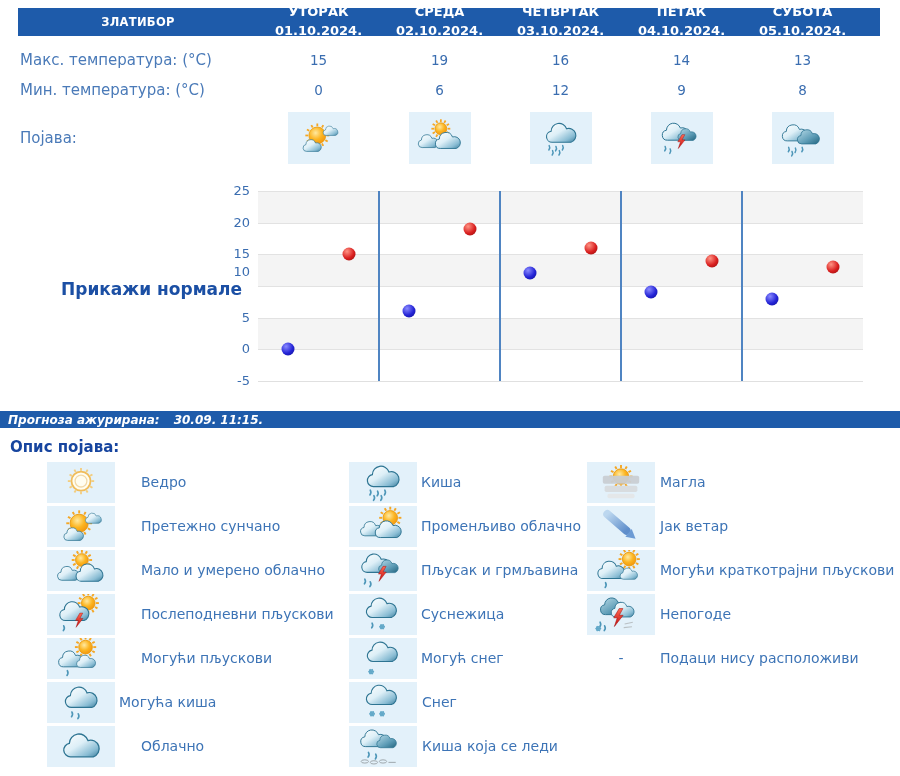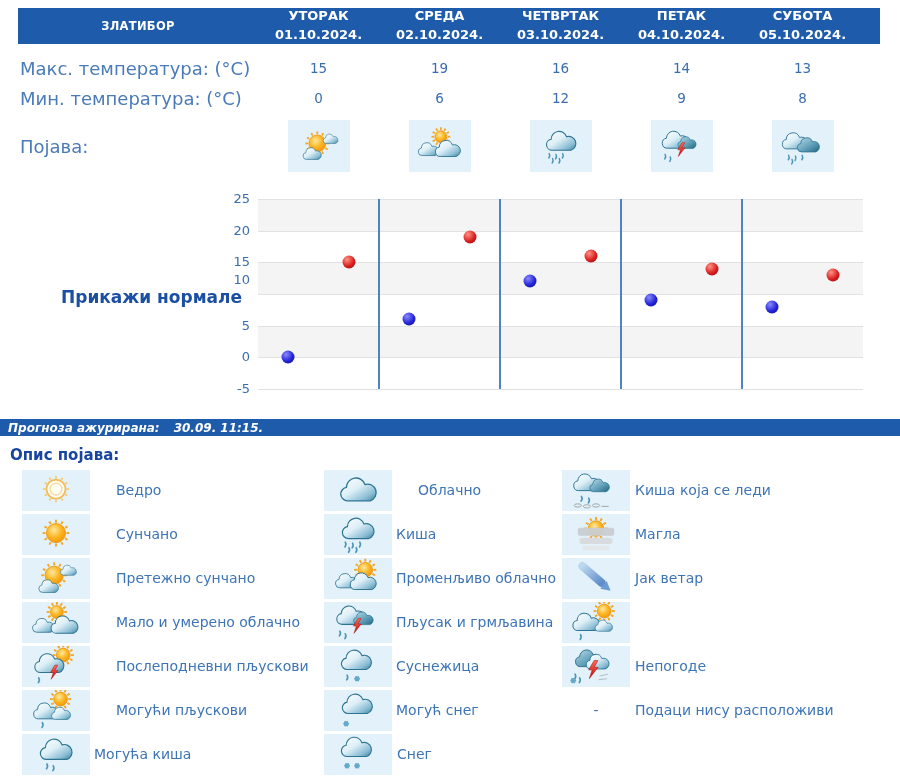--- a/index.html
+++ b/index.html
@@ -1,25 +1,25 @@
 <!DOCTYPE html>
 <html><head>
 <meta charset="utf-8">
 <style>
   html,body{margin:0;padding:0;}
   body{width:900px;height:776px;background:#ffffff;overflow:hidden;
        font-family:"DejaVu Sans","Liberation Sans",sans-serif;}
   
   .ftable{margin:8px 0 0 18px;width:862px;}
-  .thead{display:flex;background:#1e5baa;color:#fff;height:36px;align-items:center;}
+  .thead{display:flex;background:#1e5baa;color:#fff;height:28px;align-items:center;}
   .loc-cell{width:240px;text-align:center;font-weight:bold;font-size:11.5px;letter-spacing:.3px;}
   .day-cell{width:121px;text-align:center;font-weight:bold;font-size:13px;line-height:1.45;}
   .trow{display:flex;align-items:center;height:30px;}
   .trow.first{margin-top:9px;}
-  .row-label{width:240px;color:#4a7ab8;font-size:18px;padding-left:2px;box-sizing:border-box;}
+  .row-label{width:240px;color:#4a7ab8;font-size:15px;padding-left:2px;box-sizing:border-box;}
   .val-cell{width:121px;text-align:center;color:#3a6db0;font-size:13.5px;}
   .pojava-row{display:flex;align-items:center;height:58px;margin-top:4px;}
   .icon-cell{width:121px;display:flex;justify-content:center;}
   .icon-box{width:62px;height:52px;background:#e3f1fa;display:flex;align-items:center;justify-content:center;}
   
   .chart-section{position:relative;height:206px;margin-top:24px;}
   .normals-link{position:absolute;left:45px;top:88px;font-weight:bold;font-size:17px;color:#1b4fa4;cursor:pointer;margin-left:16px;}
   .chart-row{position:absolute;left:225px;top:0;display:flex;}
   .yaxis{position:relative;width:33px;height:190px;}
   .ytick{position:absolute;right:8px;font-size:13px;color:#3a6db0;width:25px;text-align:right;}
@@ -28,21 +28,21 @@
   .vline{position:absolute;top:0;height:100%;width:2px;background:#4f84c2;}
   .dot{position:absolute;width:13px;height:13px;border-radius:50%;transform:translate(-50%,-50%);}
   .dot.max{background:radial-gradient(circle at 35% 30%,#ff9384,#d91f1f 55%,#8c0c0c);}
   .dot.min{background:radial-gradient(circle at 35% 30%,#8a8aff,#2424d6 55%,#0d0d8e);}
   
   .status-bar{margin-top:14px;height:17px;background:#1e5baa;color:#fff;font-size:12px;
               font-style:italic;font-weight:bold;display:flex;align-items:center;padding-left:8px;}
   .status-bar .val{margin-left:14px;}
   
   .legend-title{margin:10px 0 4px 10px;font-weight:bold;font-size:15px;color:#17459f;}
-  .legend-grid{margin-left:22px;display:grid;grid-auto-flow:column;
+  .legend-grid{margin-left:47px;display:grid;grid-auto-flow:column;
                grid-template-rows:repeat(7,44px);grid-template-columns:302px 238px auto;}
   .legend-item{display:flex;align-items:center;}
   .licon{width:68px;height:41px;background:#e3f1fa;display:flex;align-items:center;justify-content:center;flex:none;}
   .licon.noicon{background:transparent;color:#3d74b6;font-size:14px;justify-content:center;}
   .col0 .licon{margin-right:26px;}
   .col1 .licon{margin-right:4px;}
   .col2 .licon{margin-right:5px;}
   .llabel{color:#3d74b6;font-size:14px;white-space:nowrap;}
   .defs-holder{position:absolute;width:0;height:0;overflow:hidden;}
 </style>
@@ -297,42 +297,20 @@
             <circle cx="32" cy="21" r="6.5" fill="none" stroke="#f2d9a8" stroke-width="1.4"></circle>
           </g>
         </svg>
       </div>
       <div class="llabel">Ведро</div>
     </div>
     <div class="legend-item col0">
       <div class="licon">
         <svg viewBox="0 0 64 44" width="60" height="40">
           <g>
-            <line x1="43.5" y1="21.0" x2="46.7" y2="21.0" stroke="#f5a623" stroke-width="2.1"></line>
-            <line x1="42.0" y1="26.8" x2="44.7" y2="28.3" stroke="#f5a623" stroke-width="2.1"></line>
-            <line x1="37.8" y1="31.0" x2="39.4" y2="33.7" stroke="#f5a623" stroke-width="2.1"></line>
-            <line x1="32.0" y1="32.5" x2="32.0" y2="35.7" stroke="#f5a623" stroke-width="2.1"></line>
-            <line x1="26.3" y1="31.0" x2="24.7" y2="33.7" stroke="#f5a623" stroke-width="2.1"></line>
-            <line x1="22.0" y1="26.8" x2="19.3" y2="28.3" stroke="#f5a623" stroke-width="2.1"></line>
-            <line x1="20.5" y1="21.0" x2="17.3" y2="21.0" stroke="#f5a623" stroke-width="2.1"></line>
-            <line x1="22.0" y1="15.3" x2="19.3" y2="13.7" stroke="#f5a623" stroke-width="2.1"></line>
-            <line x1="26.2" y1="11.0" x2="24.6" y2="8.3" stroke="#f5a623" stroke-width="2.1"></line>
-            <line x1="32.0" y1="9.5" x2="32.0" y2="6.3" stroke="#f5a623" stroke-width="2.1"></line>
-            <line x1="37.8" y1="11.0" x2="39.4" y2="8.3" stroke="#f5a623" stroke-width="2.1"></line>
-            <line x1="42.0" y1="15.2" x2="44.7" y2="13.6" stroke="#f5a623" stroke-width="2.1"></line>
-            <circle cx="32" cy="21" r="10.5" fill="url(#gSun)" stroke="#eb9c12"></circle>
-          </g>
-        </svg>
-      </div>
-      <div class="llabel">Сунчано</div>
-    </div>
-    <div class="legend-item col0">
-      <div class="licon">
-        <svg viewBox="0 0 64 44" width="60" height="40">
-          <g>
             <line x1="41.0" y1="19.0" x2="44.2" y2="19.0" stroke="#f5a623" stroke-width="2.1"></line>
             <line x1="39.5" y1="24.5" x2="42.3" y2="26.1" stroke="#f5a623" stroke-width="2.1"></line>
             <line x1="35.5" y1="28.5" x2="37.1" y2="31.3" stroke="#f5a623" stroke-width="2.1"></line>
             <line x1="30.0" y1="30.0" x2="30.0" y2="33.2" stroke="#f5a623" stroke-width="2.1"></line>
             <line x1="24.5" y1="28.5" x2="22.9" y2="31.3" stroke="#f5a623" stroke-width="2.1"></line>
             <line x1="20.5" y1="24.5" x2="17.7" y2="26.1" stroke="#f5a623" stroke-width="2.1"></line>
             <line x1="19.0" y1="19.0" x2="15.8" y2="19.0" stroke="#f5a623" stroke-width="2.1"></line>
             <line x1="20.5" y1="13.5" x2="17.7" y2="11.9" stroke="#f5a623" stroke-width="2.1"></line>
             <line x1="24.5" y1="9.5" x2="22.9" y2="6.7" stroke="#f5a623" stroke-width="2.1"></line>
             <line x1="30.0" y1="8.0" x2="30.0" y2="4.8" stroke="#f5a623" stroke-width="2.1"></line>
@@ -645,20 +623,21 @@
           </g>
           <g transform="translate(5,11) scale(0.85)">
             <path d="M30.8 24H8.6a6.6 6.6 0 0 1-1.3-13.1A9.4 9.4 0 0 1 25.6 8a7.3 7.3 0 0 1 5.2 16z" fill="url(#gCloud)" stroke="#2d7492" stroke-width="1.3"></path>
           </g>
           <g transform="translate(30,19) scale(0.55)">
             <path d="M30.8 24H8.6a6.6 6.6 0 0 1-1.3-13.1A9.4 9.4 0 0 1 25.6 8a7.3 7.3 0 0 1 5.2 16z" fill="url(#gCloud)" stroke="#2d7492" stroke-width="1.3"></path>
           </g>
           <path d="M15 36 q1.6 2.6 -0.4 5.2" stroke="#4d96b8" stroke-width="1.8" fill="none" stroke-linecap="round"></path>
         </svg>
       </div>
+      <div class="llabel">Могући краткотрајни пљускови</div>
     </div>
     <div class="legend-item col2">
       <div class="licon">
         <svg viewBox="0 0 64 44" width="60" height="40">
           <g transform="translate(8,3) scale(0.82)">
             <path d="M30.8 24H8.6a6.6 6.6 0 0 1-1.3-13.1A9.4 9.4 0 0 1 25.6 8a7.3 7.3 0 0 1 5.2 16z" fill="url(#gCloudDark)" stroke="#2d7492" stroke-width="1.3"></path>
           </g>
           <g transform="translate(20,8) scale(0.72)">
             <path d="M30.8 24H8.6a6.6 6.6 0 0 1-1.3-13.1A9.4 9.4 0 0 1 25.6 8a7.3 7.3 0 0 1 5.2 16z" fill="url(#gCloud)" stroke="#2d7492" stroke-width="1.3"></path>
           </g>

